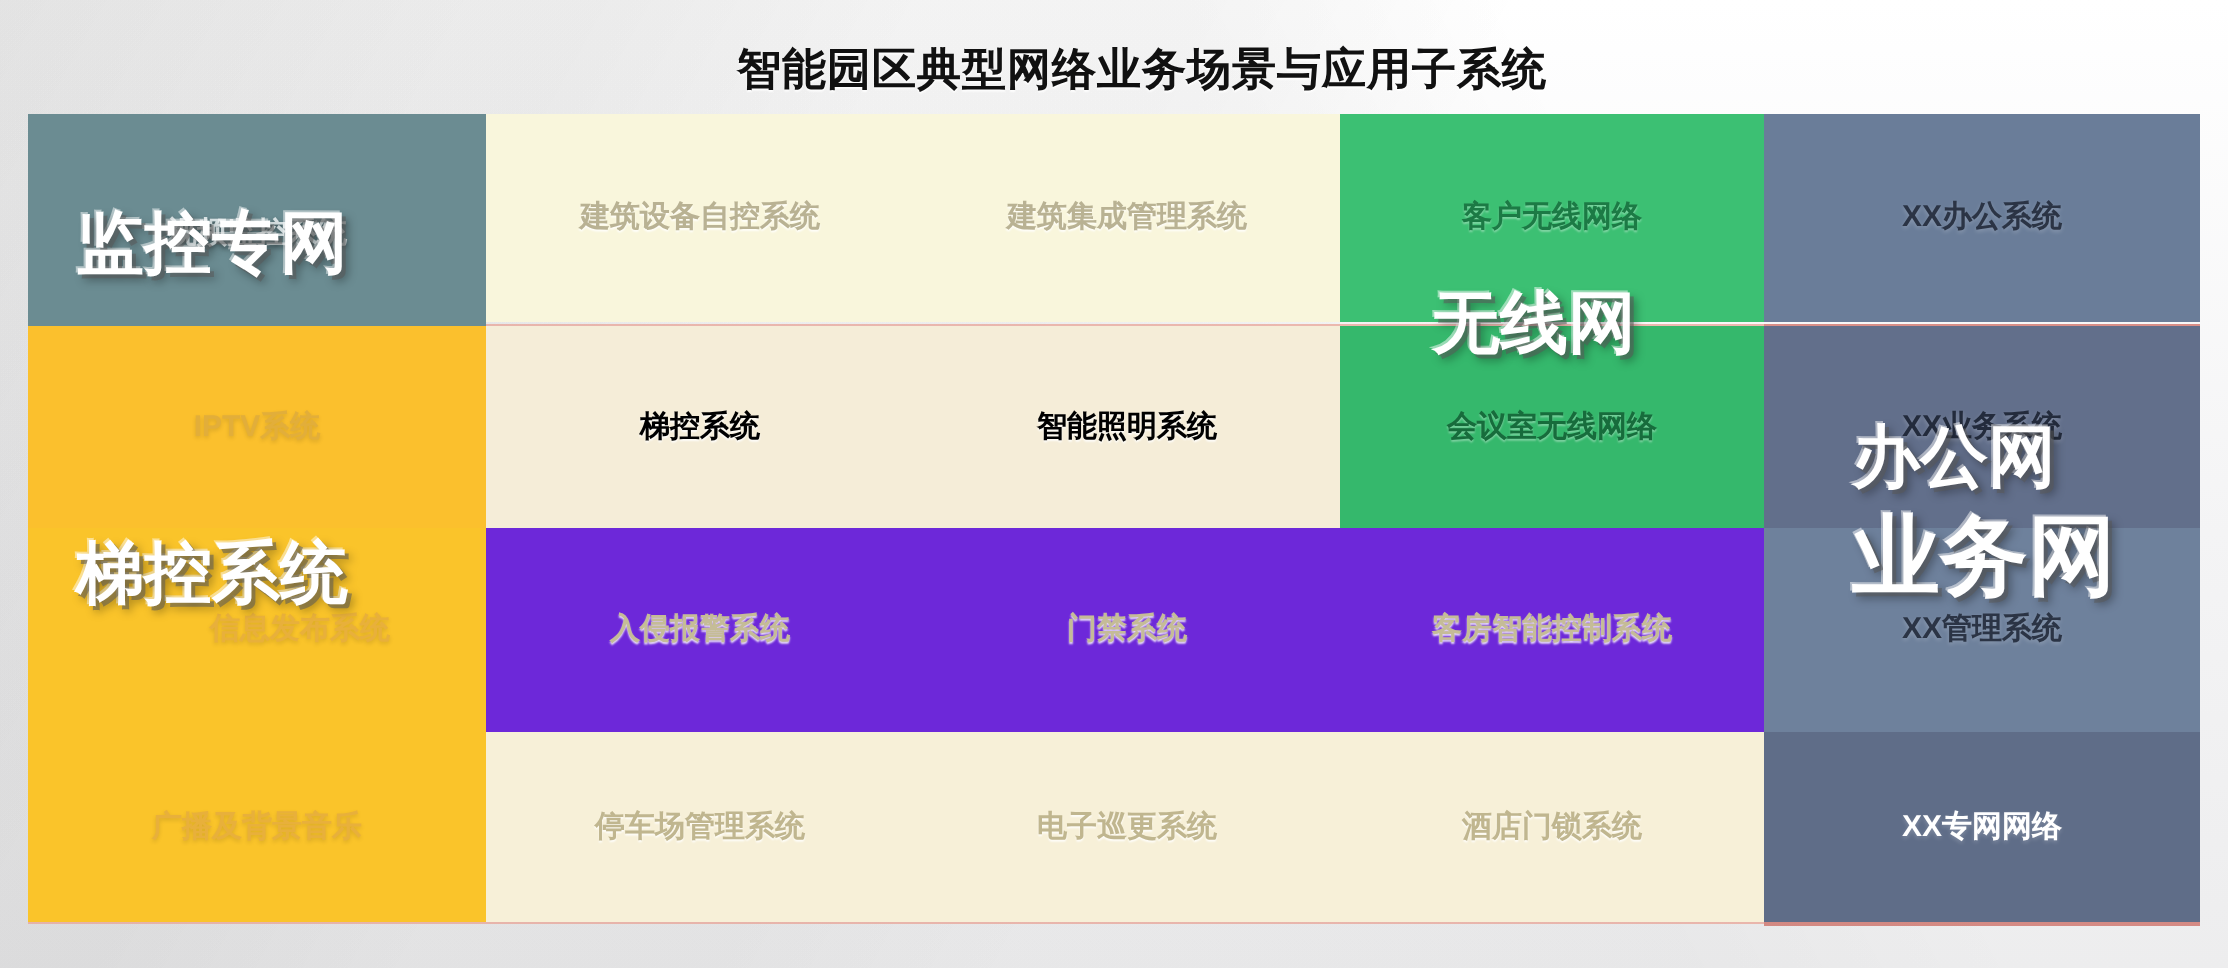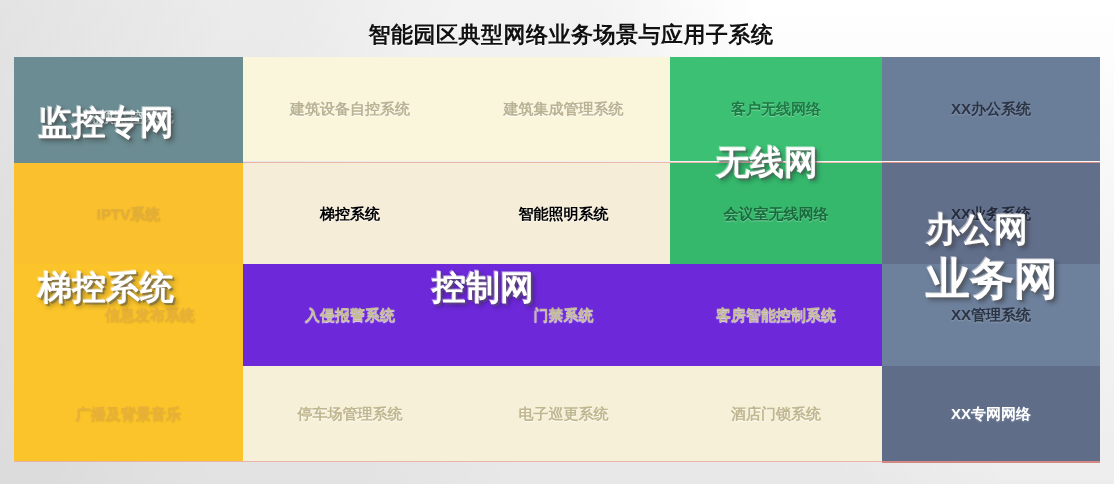--- a/index.html
+++ b/index.html
@@ -148,21 +148,20 @@
   <div class="cell c-cream4" style="left:656px; top:309px; width:212px; height:95px;">酒店门锁系统</div>
   <div class="cell c-blue4" style="left:868px; top:309px; width:218px; height:95px;">XX专网网络</div>
 
   <div class="rule faint" style="left:0;    top:404px; width:868px;"></div>
   <div class="rule" style="left:868px; top:404px; width:218px;"></div>
 
   <div class="overlay" style="left:24px;  top:48px;  font-size:34px;">监控专网</div>
 
   <div class="overlay" style="left:24px;  top:213px; font-size:34px;">梯控系统</div>
 
-  <div class="overlay" style="left:418px; top:213px; font-size:34px;">控制网</div>
 
   <div class="overlay" style="left:702px; top:88px;  font-size:34px;">无线网</div>
 
   <div class="overlay" style="left:912px; top:155px; font-size:34px;">办公网</div>
 
   <div class="overlay" style="left:912px; top:200px; font-size:44px;">业务网</div>
 
 </div>
 
 </body></html>

